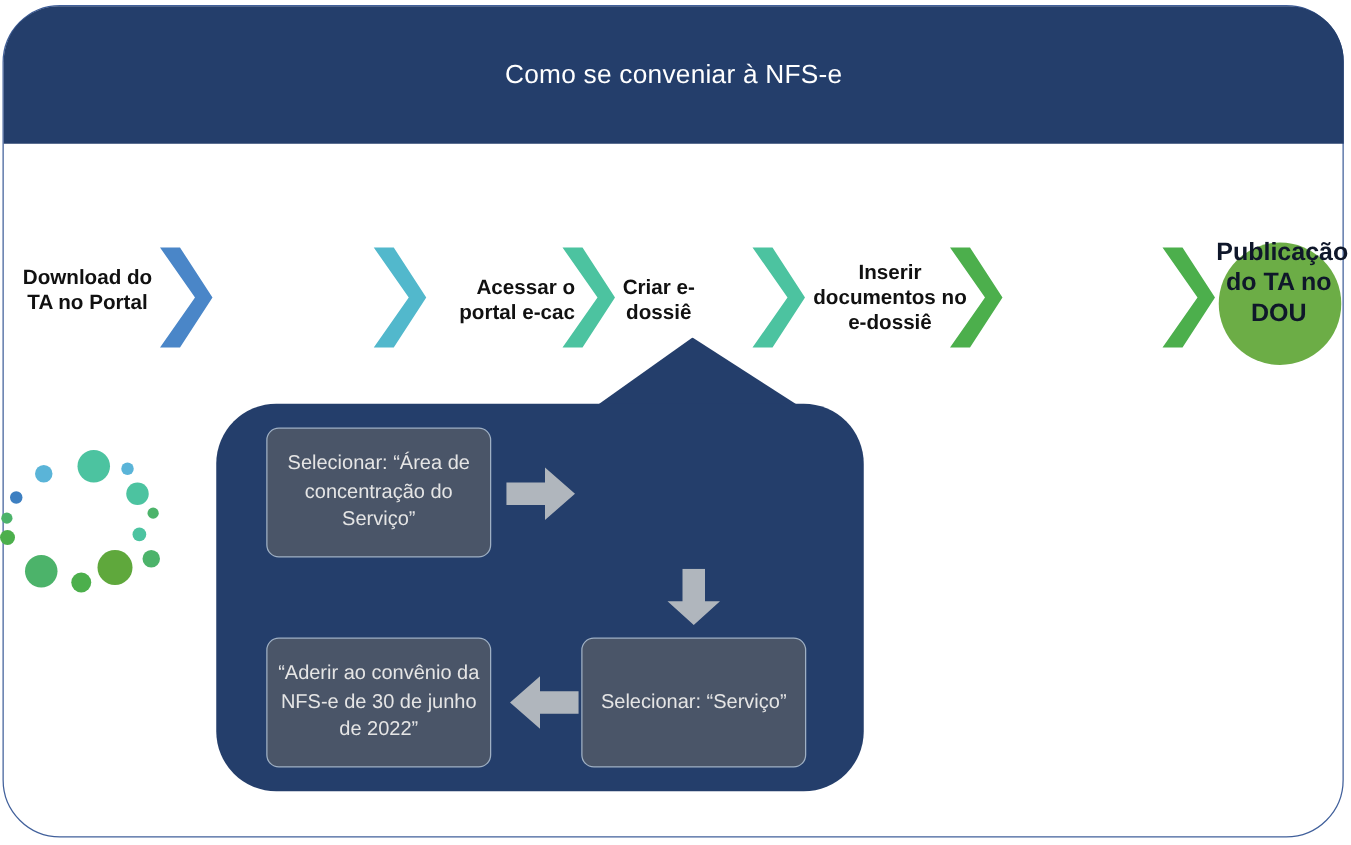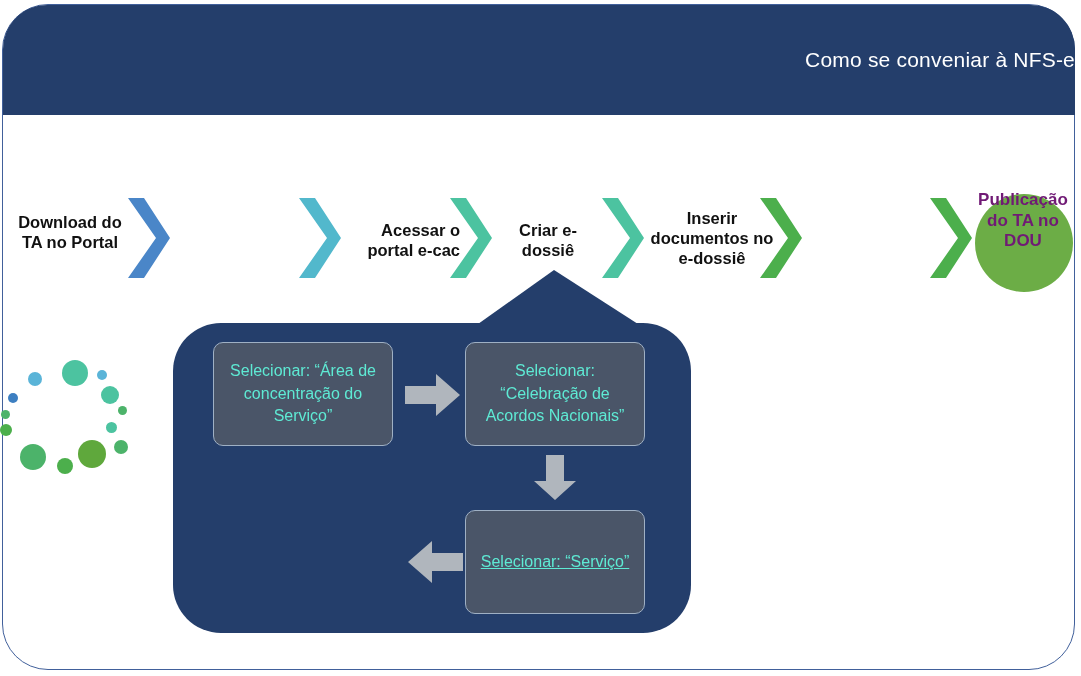--- a/index.html
+++ b/index.html
@@ -18,21 +18,21 @@
     border:1.5px solid #41609b;
     border-radius:46px;
     box-sizing:border-box;
     background:#ffffff;
   }
   .title-bar{
     position:absolute;left:3px;top:5px;width:1072px;height:110px;
     background:#243e6b;
     border-radius:44px 44px 0 0;
     box-sizing:border-box;
-    display:flex;align-items:center;justify-content:flex-end;
+    display:flex;align-items:center;justify-content:center;
   }
   .title-bar .title-text{
     color:#ffffff;
     font-size:21px;
     letter-spacing:.2px;
     font-family:"Liberation Sans", sans-serif;
   }
 
   
   .process-row{position:absolute;left:0;top:178px;width:1081px;height:120px;}
@@ -58,42 +58,42 @@
   
   .end-circle{
     position:absolute;left:975px;top:194px;width:98px;height:98px;
     border-radius:50%;
     background:#6cad46;
     z-index:3;
   }
   .end-circle .end-text{
     position:absolute;left:-2px;top:-4px;width:100px;
     text-align:center;
-    color:#701a75;font-weight:bold;font-size:17px;line-height:1.22;
+    color:#0f172a;font-weight:bold;font-size:20px;line-height:1.22;
   }
 
   
   .panel{
     position:absolute;left:173px;top:323px;width:518px;height:310px;
     background:#243e6b;
     border-radius:48px;
     z-index:2;
   }
   .panel-pointer{
     position:absolute;left:478px;top:270px;width:160px;height:56px;
     z-index:2;
   }
   .sub-box{
     position:absolute;
     background:#4a5568;
     border:1px solid #9fb0c4;
     border-radius:10px;
     box-sizing:border-box;
     display:flex;align-items:center;justify-content:center;
-    color:#5eead4;
+    color:#e5e5e5;
     font-size:16px;
     line-height:1.42;
     text-align:center;
     padding:6px 8px;
     z-index:3;
   }
   .sub-box span{display:block;width:100%;}
 
   .gray-arrow{position:absolute;z-index:3;}
   .gray-arrow svg{display:block;}
@@ -153,21 +153,21 @@
     <div class="step-label" style="left:338px;top:42px;width:122px;text-align:right;">
       <span>Acessar o portal e-cac</span>
     </div>
 
     <div class="chev" style="left:448px;top:18px;">
       <svg width="46" height="84" viewBox="0 0 46 84">
         <path d="M2 2 L30 42 L2 82 L18 82 L44 42 L18 2 Z" fill="#4cc3a0"></path>
       </svg>
     </div>
 
-    <div class="step-label" style="left:498px;top:42px;width:100px;">
+    <div class="step-label" style="left:477px;top:42px;width:100px;">
       <span>Criar e-dossiê</span>
     </div>
 
     <div class="chev" style="left:600px;top:18px;">
       <svg width="46" height="84" viewBox="0 0 46 84">
         <path d="M2 2 L30 42 L2 82 L18 82 L44 42 L18 2 Z" fill="#4cc3a0"></path>
       </svg>
     </div>
 
     <div class="step-label" style="left:648px;top:30px;width:128px;text-align:center;">
@@ -203,36 +203,36 @@
     <div class="sub-box" style="left:40px;top:19px;width:180px;height:104px;">
       <span>Selecionar: “Área de concentração do Serviço”</span>
     </div>
 
     <div class="gray-arrow" style="left:232px;top:50px;">
       <svg width="56" height="44" viewBox="0 0 56 44">
         <path d="M0 13 L31 13 L31 1 L55 22 L31 43 L31 31 L0 31 Z" fill="#b0b6bd"></path>
       </svg>
     </div>
 
-    <div class="sub-box" style="left:292px;top:19px;width:180px;height:104px;">
-      <span>Selecionar: “Celebração de Acordos Nacionais”</span>
-    </div>
 
     <div class="gray-arrow" style="left:360px;top:132px;">
       <svg width="44" height="46" viewBox="0 0 44 46">
         <path d="M13 0 L31 0 L31 26 L43 26 L22 45 L1 26 L13 26 Z" fill="#b0b6bd"></path>
       </svg>
     </div>
 
-    <div class="sub-box" style="left:292px;top:187px;width:180px;height:104px;text-decoration:underline;">
+    <div class="sub-box" style="left:292px;top:187px;width:180px;height:104px;">
       <span>Selecionar: “Serviço”</span>
     </div>
 
     <div class="gray-arrow" style="left:234px;top:217px;">
       <svg width="56" height="44" viewBox="0 0 56 44">
         <path d="M56 13 L25 13 L25 1 L1 22 L25 43 L25 31 L56 31 Z" fill="#b0b6bd"></path>
       </svg>
     </div>
 
+    <div class="sub-box" style="left:40px;top:187px;width:180px;height:104px;">
+      <span>“Aderir ao convênio da NFS-e de 30 de junho de 2022”</span>
+    </div>
   </div>
 
 
 </div>
 
 </body></html>

